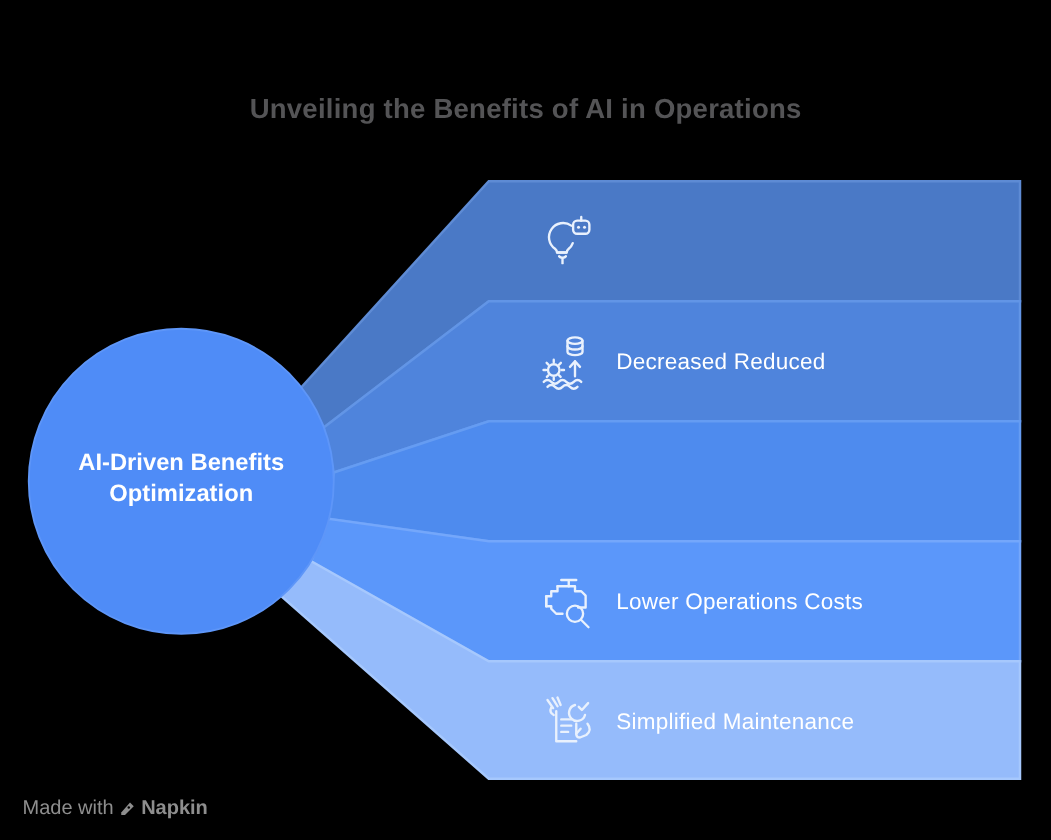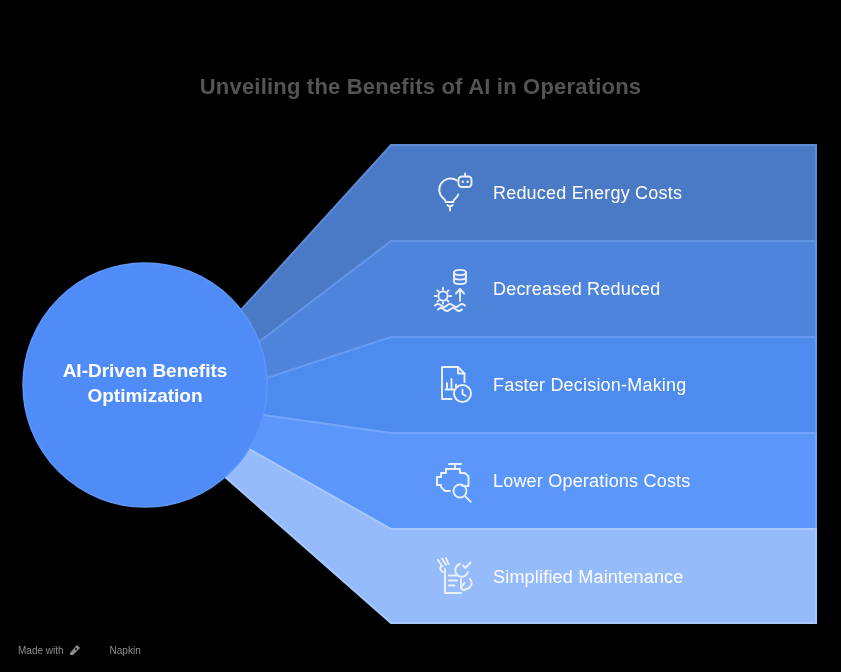--- a/index.html
+++ b/index.html
@@ -34,23 +34,23 @@
   .circle-label{
     position:absolute;left:35px;top:358px;width:220px;
     text-align:center;
     color:var(--circle_text,#fff);
     font-size:19px;font-weight:700;line-height:25px;
   }
   .footer{
     position:absolute;left:18px;bottom:16px;
     display:flex;align-items:center;gap:5px;
     color:var(--footer_text,#8e8e8e);
-    font-size:10px;
+    font-size:16px;
   }
-  .footer .brand{font-weight:400;margin-left:24px;}
+  .footer .brand{font-weight:700;}
   .footer svg{fill:var(--footer_text,#8e8e8e);}
 </style>
 </head>
 <body>
 
 <div class="canvas">
 
   <div class="title">Unveiling the Benefits of AI in Operations</div>
 
   <svg id="diagram" width="841" height="672" viewBox="0 0 841 672">
@@ -70,52 +70,38 @@
         <path d="M27 11.5 A11 11 0 1 0 14 30 c1.2 1 1.6 2 1.6 3 h7.8 c0-1 .4-2 1.6-3 1.5-1.2 2.6-2.8 3.2-4.5"></path>
         <path d="M16 33 h7"></path>
         <path d="M17.3 36 c1 1.6 4.4 1.6 5.4 0"></path>
         <path d="M20 38 v3.5"></path>
         <rect x="28.5" y="7.5" width="13" height="10.5" rx="3.2"></rect>
         <circle class="fillDot" cx="32.8" cy="12.8" r="1.2"></circle>
         <circle class="fillDot" cx="37.6" cy="12.8" r="1.2"></circle>
         <path d="M35 7.5 v-3"></path>
       </svg>
     </span>
-    <span class="band-label">Reduced Energy Costs</span>
   </div>
 
   <div class="band-row" style="top:241px">
     <span class="icon">
       <svg width="48" height="48" viewBox="0 0 48 48">
         <ellipse cx="30" cy="7.5" rx="6" ry="2.6"></ellipse>
         <path d="M24 7.5 v9 a6 2.6 0 0 0 12 0 v-9"></path>
         <path d="M24 12 a6 2.6 0 0 0 12 0"></path>
         <path d="M30 36 V24 M26 28.5 l4 -4.5 4 4.5"></path>
         <circle cx="13" cy="31" r="4.6"></circle>
         <path d="M13 24.8 v-2 M13 37.2 v1.6 M6.8 31 h-2 M19.2 31 h2 M8.7 26.7 l-1.4 -1.4 M17.3 26.7 l1.4 -1.4 M8.7 35.3 l-1.2 1.2 M17.3 35.3 l1.2 1.2"></path>
         <path d="M5 40.5 q3 -3 6 0 t6 0 t6 0 t6 0 t6 0"></path>
         <path d="M8 44.5 q3 -3 6 0 t6 0 t6 0 t6 0"></path>
       </svg>
     </span>
     <span class="band-label">Decreased Reduced</span>
   </div>
 
-  <div class="band-row" style="top:337px">
-    <span class="icon">
-      <svg width="48" height="48" viewBox="0 0 48 48">
-        <path d="M21.5 38 H12 V6 h16 l6.5 6.5 V21"></path>
-        <path d="M28 6 v6.5 h6.5"></path>
-        <path d="M17 27 v-5 M21.5 27 v-9 M26 27 v-3.5"></path>
-        <path d="M15.5 28.5 h8"></path>
-        <circle cx="32.5" cy="32.5" r="8.5"></circle>
-        <path d="M32.5 28.5 v4.5 l3.2 2"></path>
-      </svg>
-    </span>
-    <span class="band-label">Faster Decision-Making</span>
-  </div>
 
   <div class="band-row" style="top:433px">
     <span class="icon">
       <svg width="48" height="48" viewBox="0 0 48 48">
         <path d="M19 7 h12 M25 7 v5"></path>
         <path d="M16 12 h14 v4 h5 l3.5 3.5 V29 h-6"></path>
         <path d="M16 12 v4 h-5 v4 h-4 v8 h4 v2 l4 4 h5"></path>
         <path d="M7 20 v8"></path>
         <circle cx="30" cy="34" r="6.5"></circle>
         <path d="M34.8 38.8 l6 6"></path>

